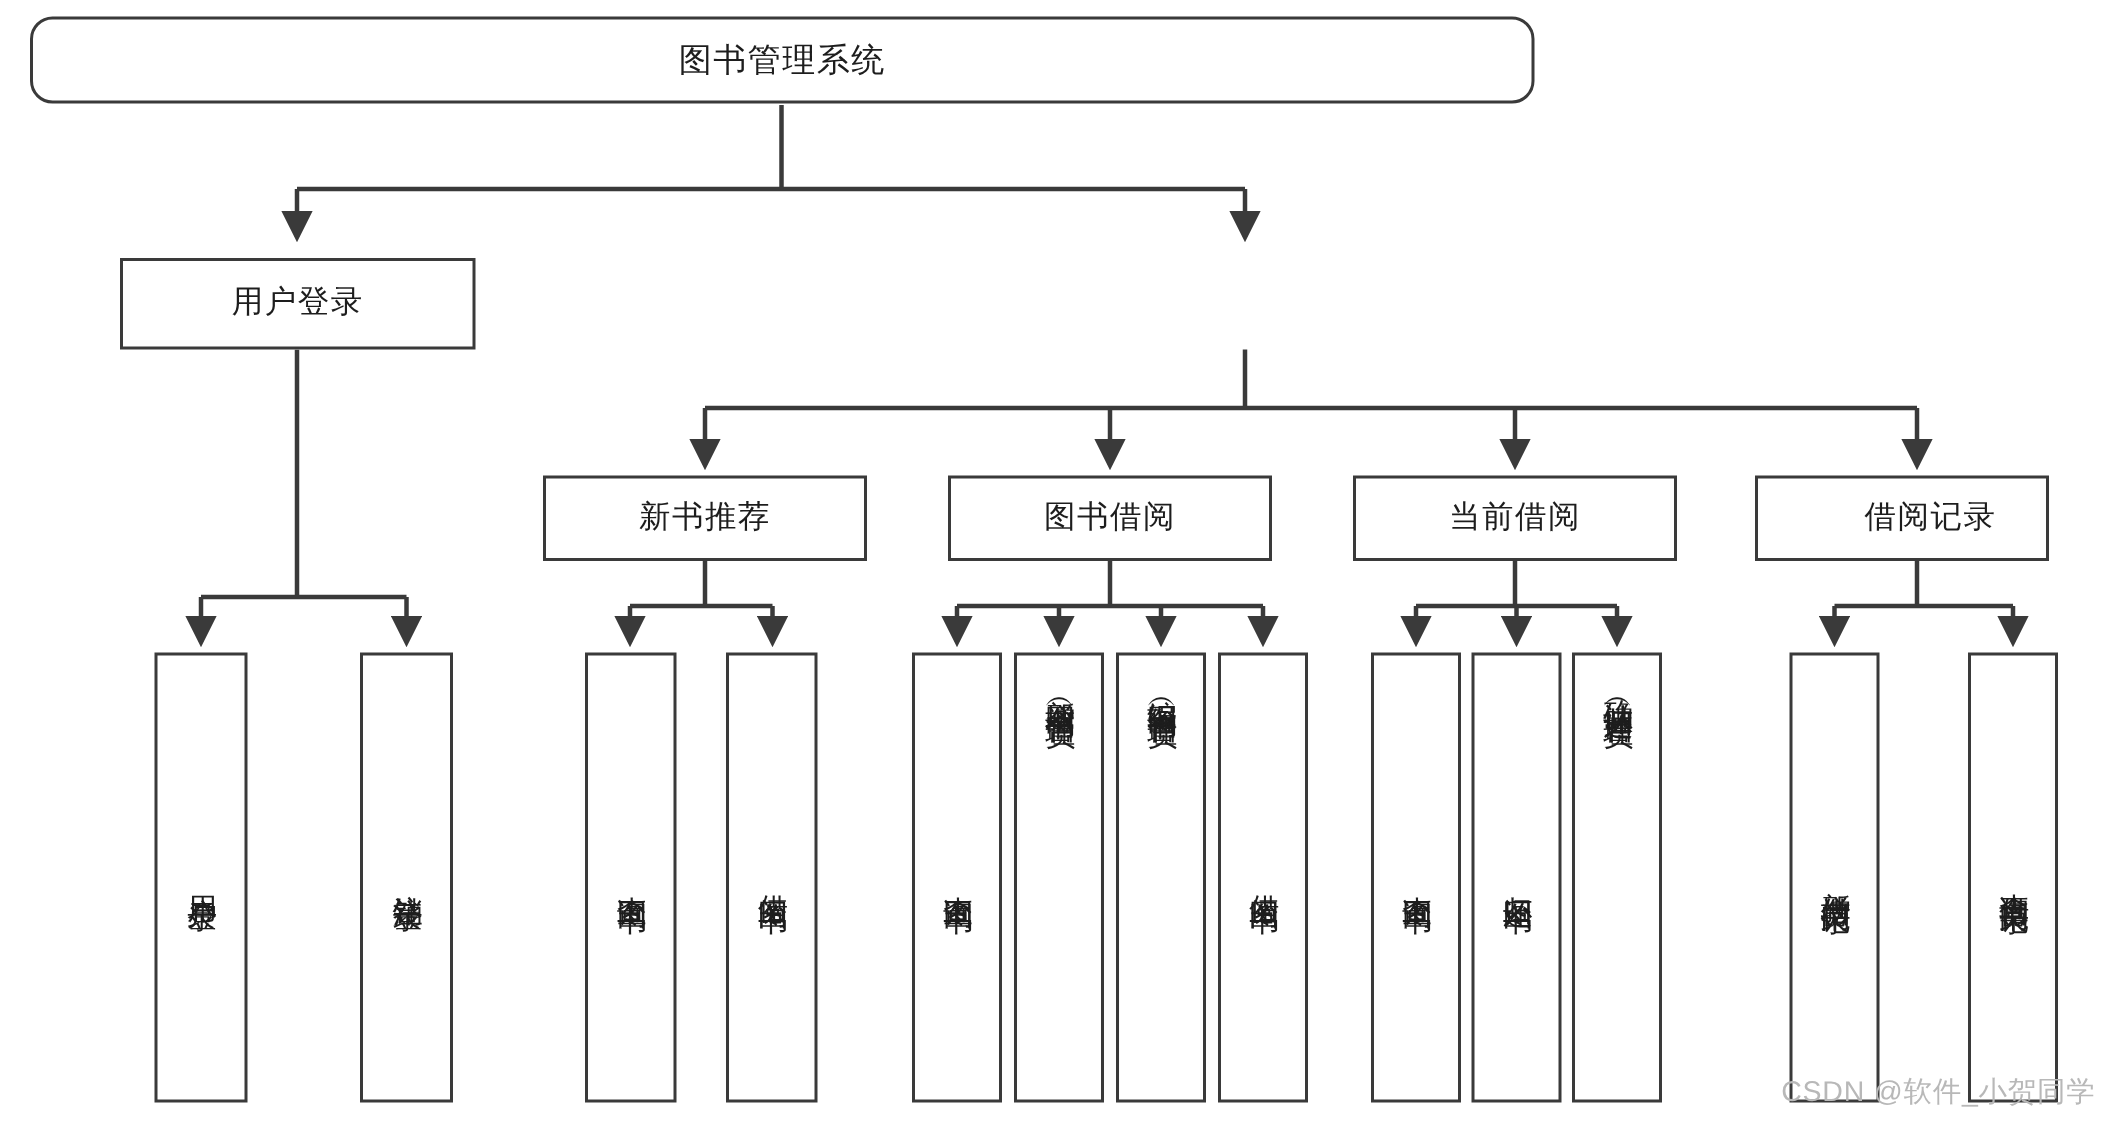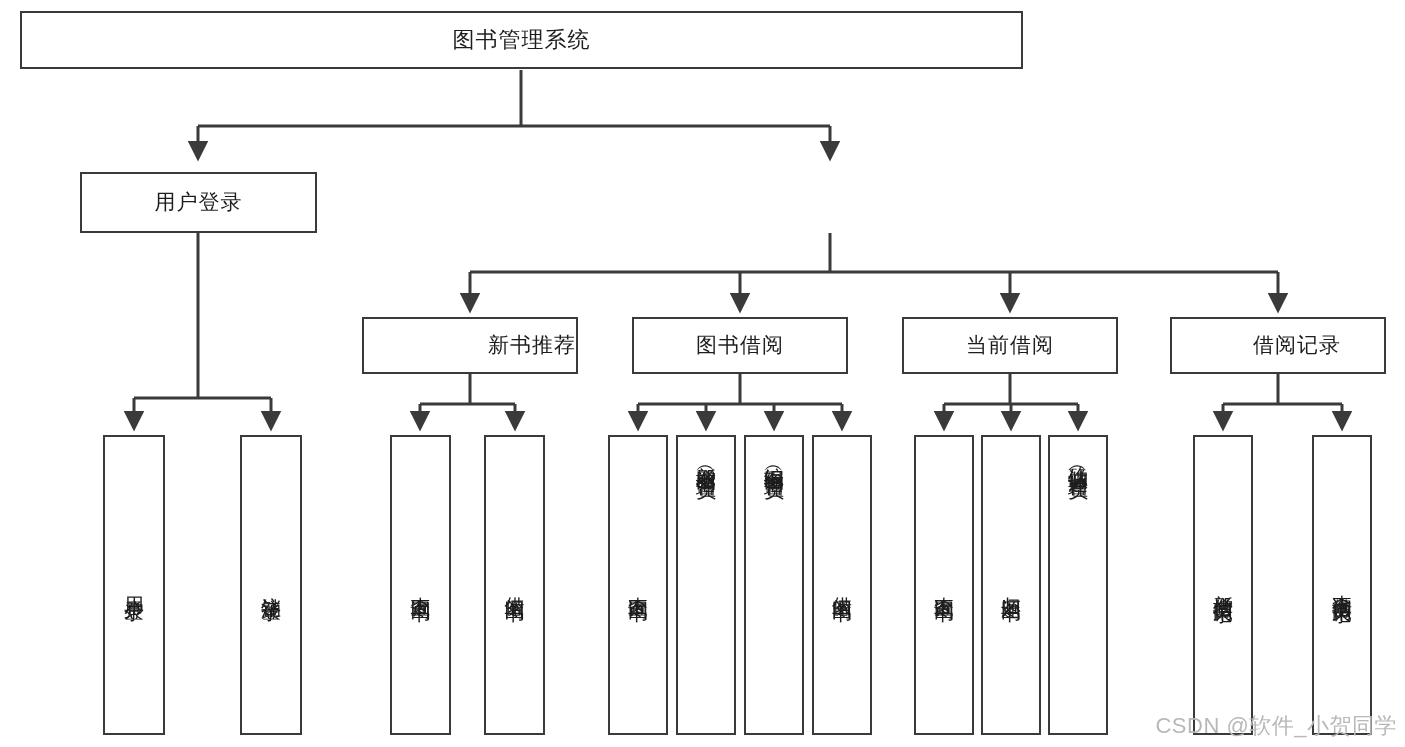--- a/index.html
+++ b/index.html
@@ -61,21 +61,21 @@
     white-space:nowrap;
   }
   
   .node.v.mid{ align-items:center; padding-top:0; }
 
   
   #watermark{
     position:absolute;
     right:8px;
     bottom:6px;
-    font-size:22px;
+    font-size:19px;
     color:#b8b8b8;
     letter-spacing:.5px;
     white-space:nowrap;
     user-select:none;
   }
 </style>
 </head>
 <body>
 
 <div id="canvas">
@@ -123,42 +123,42 @@
       <path d="M 1011 404 L 1011 428" marker-end="url(#arrow)"></path>
       <path d="M 1078 404 L 1078 428" marker-end="url(#arrow)"></path>
 
       <path d="M 1278 374 L 1278 404"></path>
       <path d="M 1223 404 L 1342 404"></path>
       <path d="M 1223 404 L 1223 428" marker-end="url(#arrow)"></path>
       <path d="M 1342 404 L 1342 428" marker-end="url(#arrow)"></path>
     </g>
   </svg>
 
-  <div class="node h" id="node-root" style="left:20px;top:11px;width:1003px;height:58px;">
+  <div class="node h" id="node-root" style="left:20px;top:11px;width:1003px;height:58px;border-radius:15px;">
     <span class="label">图书管理系统</span>
   </div>
 
   <div class="node h" style="left:80px;top:172px;width:237px;height:61px;">
     <span class="label">用户登录</span>
   </div>
 
 
-  <div class="node h" style="left:362px;top:317px;width:216px;height:57px;justify-content:flex-end;">
+  <div class="node h" style="left:362px;top:317px;width:216px;height:57px;">
     <span class="label">新书推荐</span>
   </div>
 
   <div class="node h" style="left:632px;top:317px;width:216px;height:57px;">
     <span class="label">图书借阅</span>
   </div>
 
   <div class="node h" style="left:902px;top:317px;width:216px;height:57px;text-align:right;">
     <span class="label">当前借阅</span>
   </div>
 
-  <div class="node h" style="left:1170px;top:317px;width:216px;height:57px;padding-left:38px;">
+  <div class="node h" style="left:1170px;top:317px;width:196px;height:57px;padding-left:38px;">
     <span class="label">借阅记录</span>
   </div>
 
   <div class="node v mid" style="left:103px;top:435px;width:62px;height:300px;">
     <span class="label">用户登录</span>
   </div>
 
   <div class="node v mid" style="left:240px;top:435px;width:62px;height:300px;">
     <span class="label">注销登录</span>
   </div>

